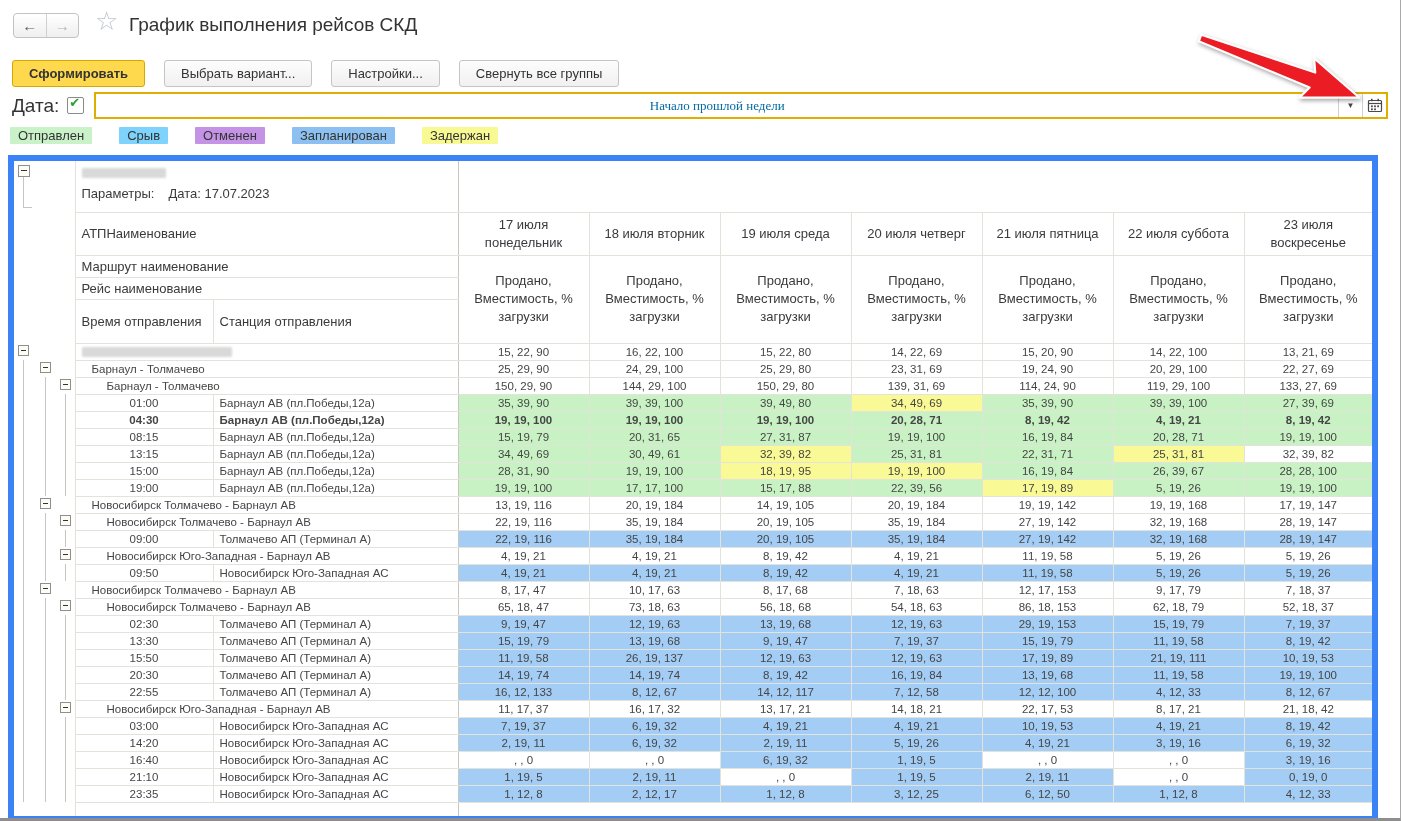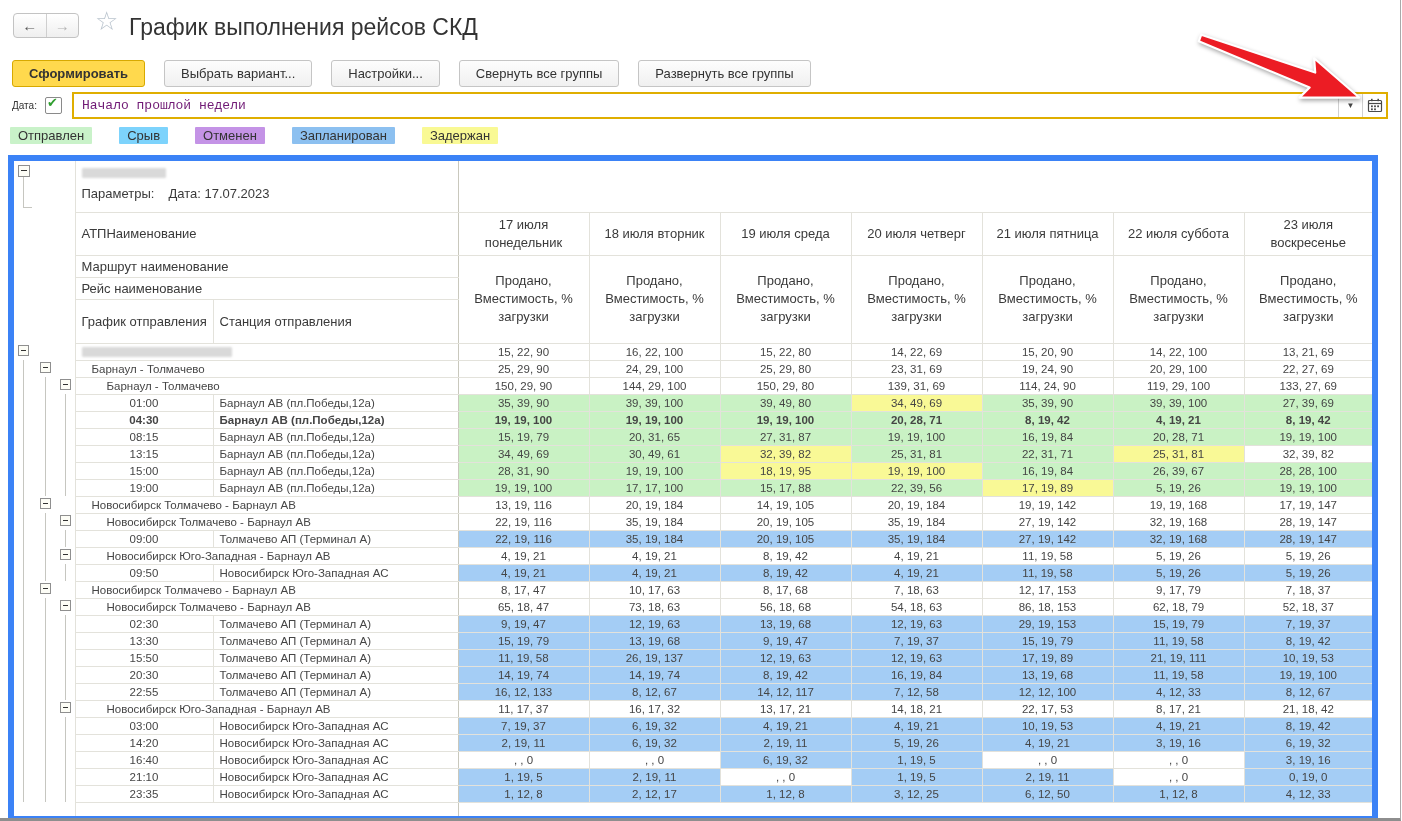--- a/index.html
+++ b/index.html
@@ -7,35 +7,35 @@
         font-family:"Liberation Sans","DejaVu Sans",sans-serif;color:#333;
         border-right:1px solid #a9a9a9;border-bottom:3px solid #8e8e8e;}
   
   .navseg{position:absolute;left:13px;top:13px;display:flex;width:66px;height:25px;
           border:1px solid #c3c3c3;border-radius:4px;background:linear-gradient(#fff,#efefef);box-sizing:border-box;}
   .navseg .half{flex:1;display:flex;align-items:center;justify-content:center;font-size:15px;font-weight:bold;cursor:pointer;}
   .navseg .half+.half{border-left:1px solid #cfcfcf;}
   .nav-back{color:#555;}
   .nav-fwd{color:#b3b3b3;}
   .star{position:absolute;left:95px;top:6px;font-size:26px;color:#bac4ce;}
-  .title{position:absolute;left:129px;top:14px;font-size:23px;color:#333;}
+  .title{position:absolute;left:129px;top:14px;font-size:19px;color:#333;}
   .toolbar{position:absolute;left:12px;top:60px;display:flex;gap:19px;}
   .btn{height:27px;padding:1px 16px;display:inline-flex;align-items:center;justify-content:center;
        font-size:13px;color:#333;background:linear-gradient(#fdfdfd,#f0f0f0);
        border:1px solid #c5c5c5;border-radius:3px;box-sizing:border-box;cursor:pointer;white-space:nowrap;}
   .btn.primary{background:#ffd94d;border-color:#d7a900;font-weight:600;}
   
   .daterow{position:absolute;left:12px;top:92px;width:1376px;display:flex;align-items:center;}
-  .daterow .dlabel{font-size:10px;color:#333;}
+  .daterow .dlabel{font-size:19px;color:#333;}
   .checkbox{width:15px;height:15px;margin-left:8px;border:1px solid #8a8a8a;border-radius:2px;background:#fff;
             position:relative;cursor:pointer;flex:0 0 auto;}
   .checkbox .tick{position:absolute;left:1px;top:-3px;font-size:13px;color:#2f9e2f;}
   .datefield{margin-left:10px;flex:1;height:27px;border:2px solid #dfae00;background:#fff;display:flex;align-items:center;box-sizing:border-box;}
-  .datefield input{flex:1;border:none;outline:none;font-size:13px;color:#701a75;padding:0 8px;height:100%;
-                   font-family:Liberation Mono, monospace;background:transparent;}
+  .datefield input{flex:1;border:none;outline:none;font-size:13px;color:#0369a1;padding:0 8px;height:100%;
+                   font-family:Liberation Serif, serif;background:transparent;text-align:center;}
   .fieldbtn{width:23px;height:100%;display:flex;align-items:center;justify-content:center;border-left:1px solid #d0d0d0;cursor:pointer;}
   .fieldbtn .caret{font-size:8px;color:#444;}
   
   .legend{position:absolute;left:10px;top:127px;display:flex;gap:27px;justify-content:center;}
   .chip{font-size:13px;color:#333;padding:1px 8px;border-radius:1px;}
   .lg-green{background:#c9f2c9;}
   .lg-orange{background:#7dd3fc;}
   .lg-purple{background:#c493e6;}
   .lg-blue{background:#8cc0f0;}
   .lg-yellow{background:#f9f994;}
@@ -95,21 +95,20 @@
       </div>
   </div>
   <div class="star">☆</div>
   <div class="title">График выполнения рейсов СКД</div>
 
   <div class="toolbar">
     <button class="btn primary">Сформировать</button>
     <button class="btn">Выбрать вариант...</button>
     <button class="btn">Настройки...</button>
     <button class="btn">Свернуть все группы</button>
-    <button class="btn">Развернуть все группы</button>
   </div>
 
   <div class="daterow">
     <span class="dlabel">Дата:</span>
     <span class="checkbox">
         <span class="tick">✔</span>
       </span>
     <div class="datefield">
       <input type="text" readonly="" value="Начало прошлой недели" style="">
       <div class="fieldbtn">
@@ -190,21 +189,21 @@
         <td class="hc" rowspan="3">Продано, Вместимость, % загрузки</td>
         <td class="hc" rowspan="3">Продано, Вместимость, % загрузки</td>
         <td class="hc" rowspan="3">Продано, Вместимость, % загрузки</td>
       </tr>
       <tr style="height:22px">
         <td class="tree"></td>
         <td class="sep hl" colspan="2">Рейс наименование</td>
       </tr>
       <tr style="height:44px">
         <td class="tree"></td>
-        <td class="hl" style="white-space:normal;line-height:17px">График отправления</td>
+        <td class="hl" style="white-space:normal;line-height:17px">Время отправления</td>
         <td class="sep hl">Станция отправления</td>
       </tr>
     </thead>
     <tbody id="report-body">
         <tr style="height: 16px;">
           <td class="tree">
             <span class="expander ex1">
               <i></i>
             </span>
           </td>

